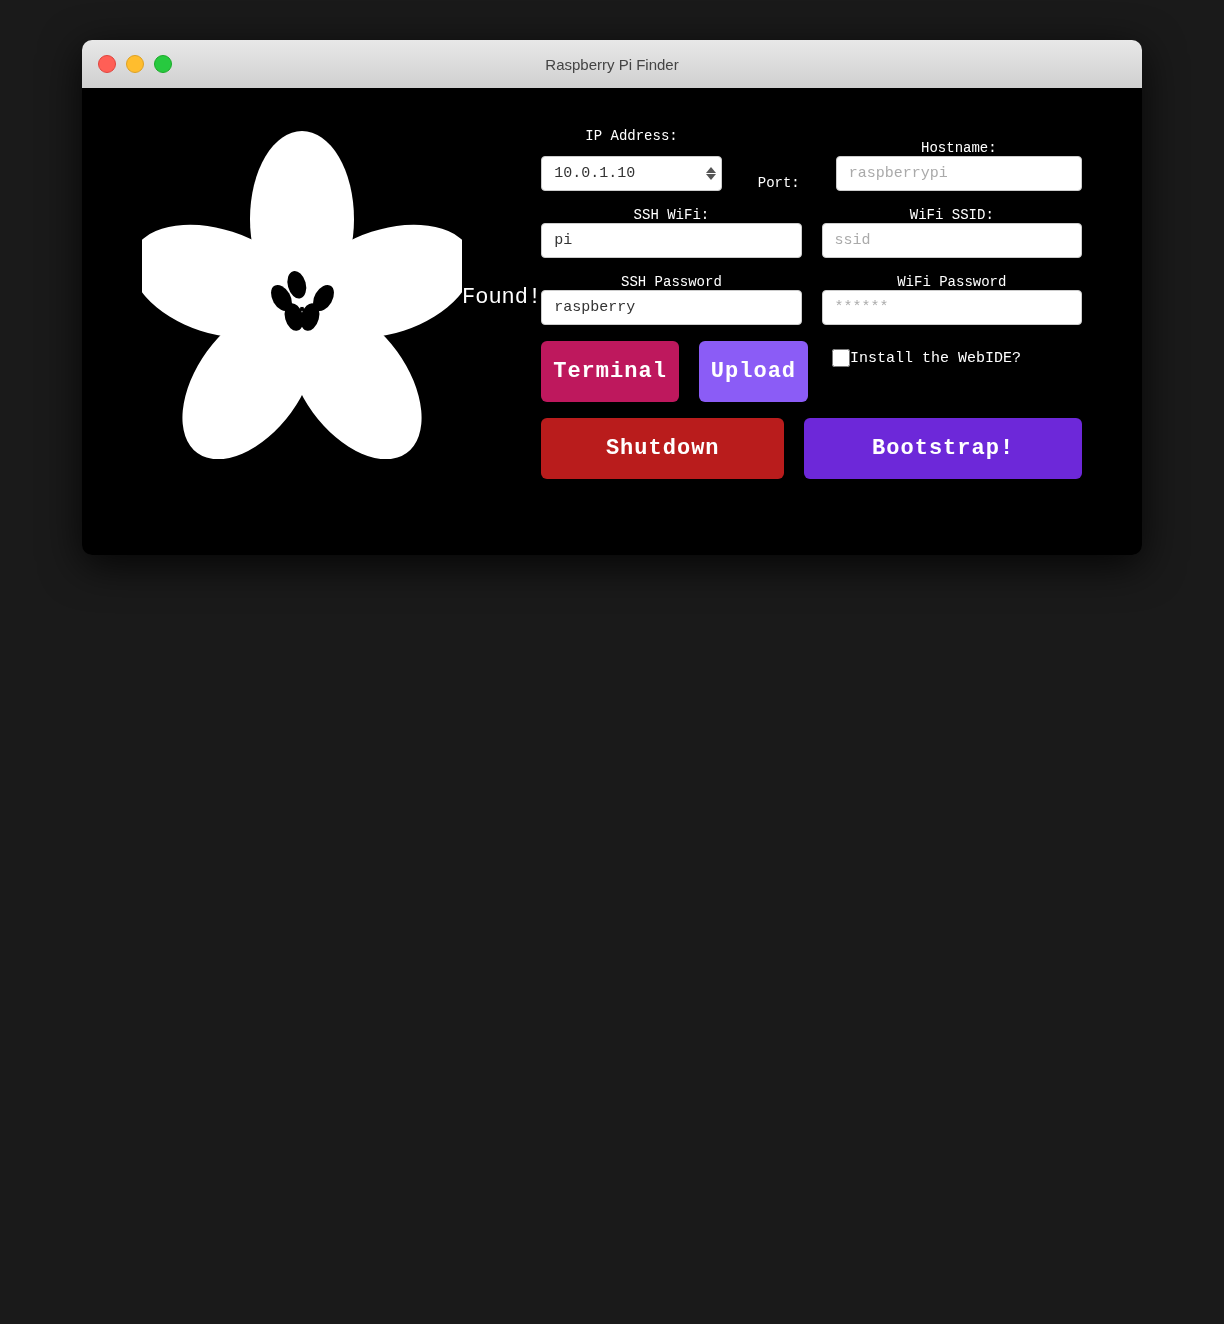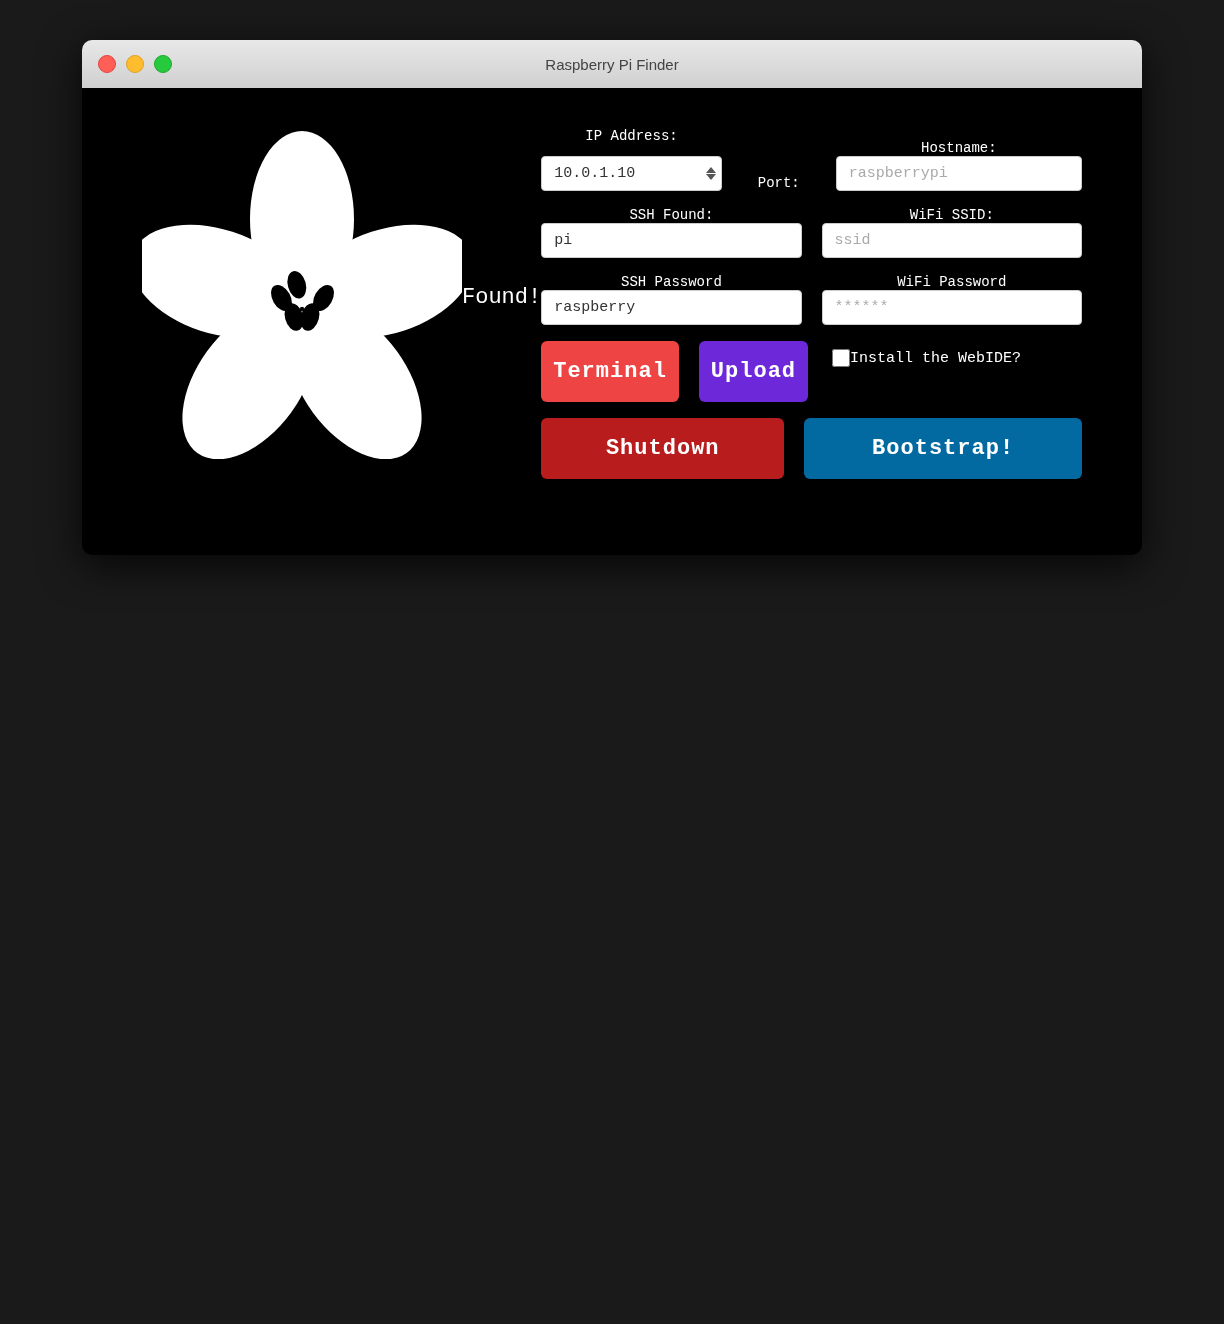--- a/index.html
+++ b/index.html
@@ -180,24 +180,24 @@
       font-size: 22px;
       font-family: 'Courier New', Courier, monospace;
       font-weight: bold;
       border: none;
       border-radius: 6px;
       cursor: pointer;
       color: white;
       letter-spacing: 1px;
     }
 
-    .btn-terminal { background: #ef4444; }
-    .btn-upload { background: #6d28d9; }
+    .btn-terminal { background: #be185d; }
+    .btn-upload { background: #8b5cf6; }
     .btn-shutdown { background: #b91c1c; }
-    .btn-bootstrap { background: #0369a1; }
+    .btn-bootstrap { background: #6d28d9; }
 
     .left-col { flex: 1.05; }
     .right-col { flex: 1.2; }
 
     
     .checkbox-row {
       display: flex;
       align-items: center;
       gap: 0;
       padding: 8px 0 0 4px;
@@ -277,21 +277,21 @@
           <label>Port:</label>
         </div>
         <div class="form-group hostname-group">
           <label>Hostname:</label>
           <input type="text" placeholder="raspberrypi" style="">
         </div>
       </div>
 
       <div class="form-row">
         <div class="form-group ssh-user-group">
-          <label>SSH Found:</label>
+          <label>SSH WiFi:</label>
           <input type="text" value="pi" style="">
         </div>
         <div class="form-group wifi-ssid-group">
           <label>WiFi SSID:</label>
           <input type="text" placeholder="ssid" style="">
         </div>
       </div>
 
       <div class="form-row">
         <div class="form-group ssh-pass-group">

